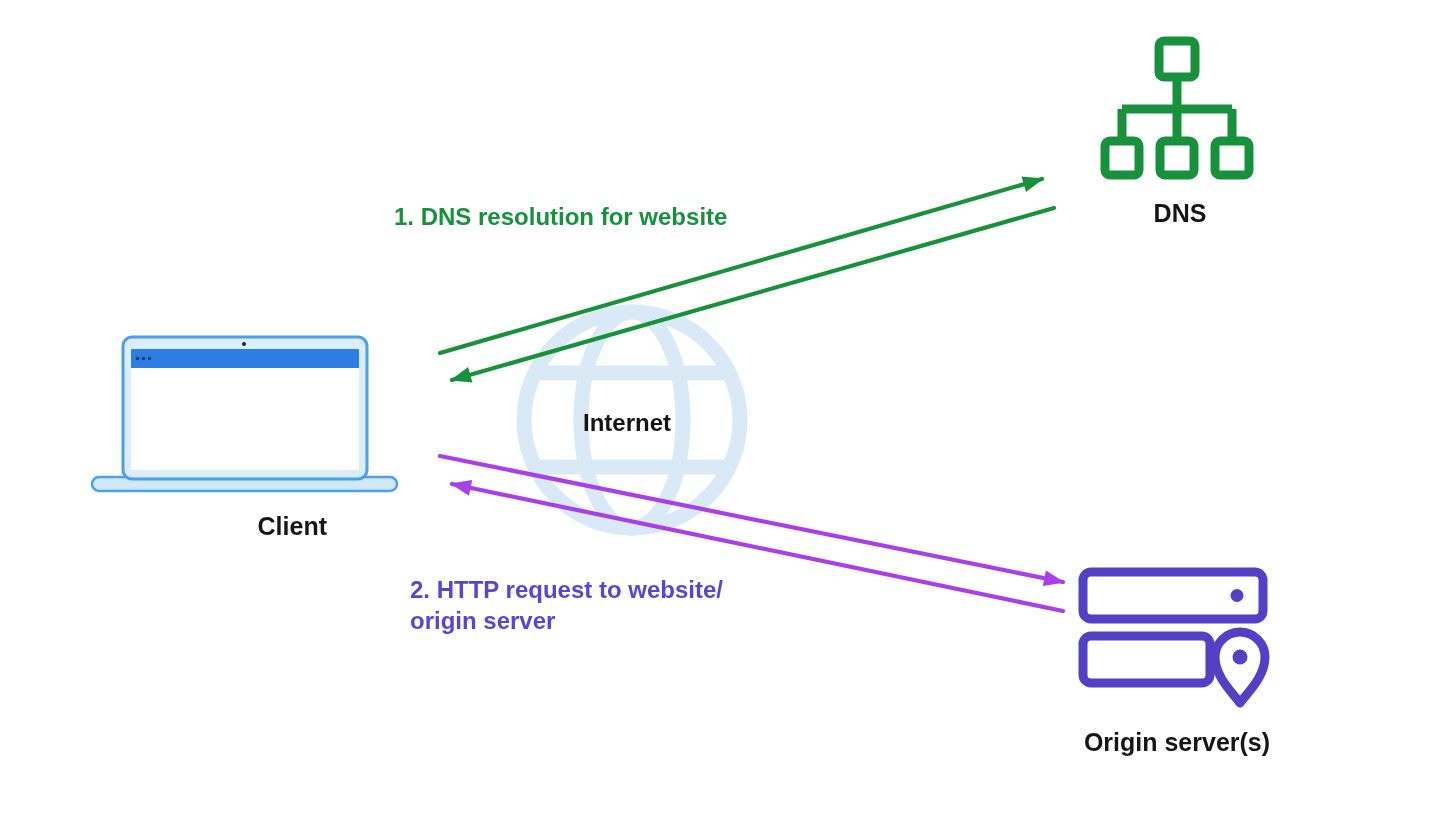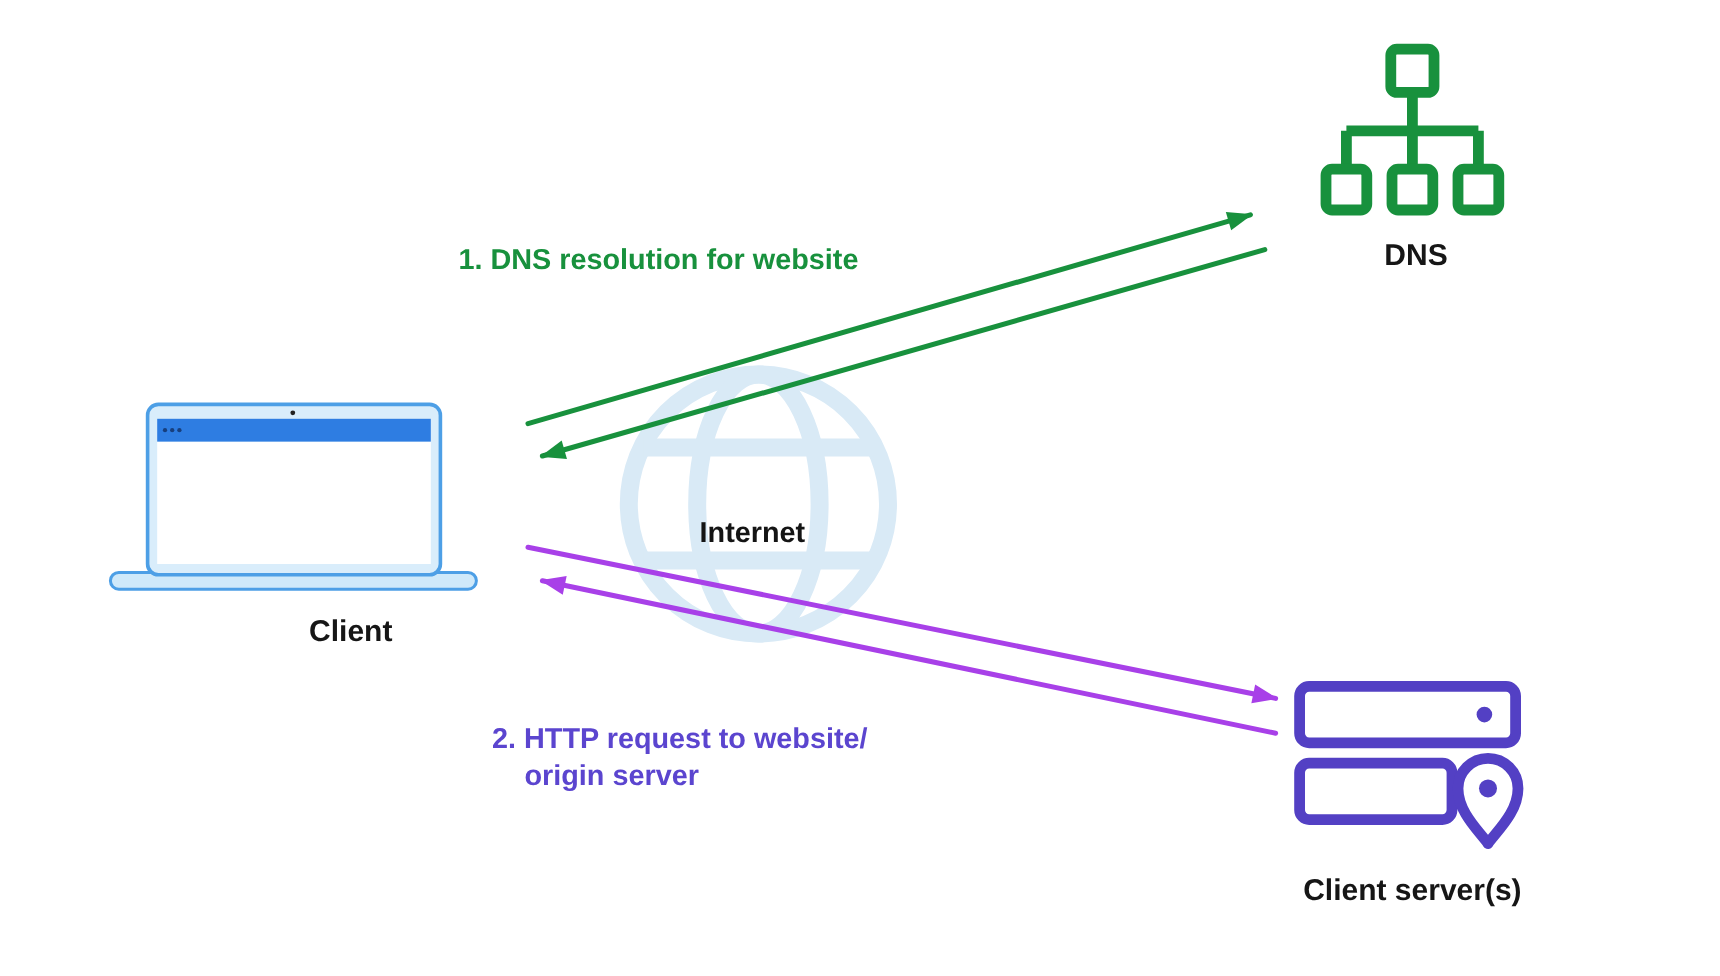--- a/index.html
+++ b/index.html
@@ -20,25 +20,25 @@
     left: 0;
     top: 0;
   }
   .label {
     position: absolute;
     font-weight: 700;
     color: #161616;
     white-space: nowrap;
   }
   .node-label { font-size: 25px; text-align: center; }
-  .internet-label { font-size: 24px; text-align: center; color: #141414; margin-top: 22px; }
+  .internet-label { font-size: 24px; text-align: center; color: #141414; }
   .flow-label { font-size: 24px; }
   .flow-green { color: #18913d; }
   .flow-purple { color: #5b45cf; line-height: 31px; }
-  .flow-purple .line2 { margin-left: 27px; }
+  .flow-purple .line2 { }
 </style>
 </head>
 <body>
 
 <div class="stage">
 
   <svg class="scene" width="1433" height="813" viewBox="0 0 1433 813">
     <defs>
       <marker id="mk-green" markerUnits="userSpaceOnUse" markerWidth="26" markerHeight="22" refX="21" refY="11" orient="auto">
         <path d="M2,3 L23,11 L2,19 Z" fill="#18913d"></path>
@@ -92,22 +92,22 @@
       <circle cx="1240" cy="657" r="7.5" fill="#5340c4"></circle>
     </g>
   </svg>
 
   <div class="label node-label" style="left:162px; top:512px; width:165px;text-align:right;">Client</div>
 
   <div class="label node-label" style="left:1120px; top:199px; width:120px;">DNS</div>
 
   <div class="label internet-label" style="left:527px; top:409px; width:200px;">Internet</div>
 
-  <div class="label node-label" style="left:1027px; top:728px; width:300px;">Client server(s)</div>
+  <div class="label node-label" style="left:1027px; top:728px; width:300px;">Origin server(s)</div>
 
-  <div class="label flow-label flow-green" style="left:382px; top:203px;">1. DNS resolution for website</div>
+  <div class="label flow-label flow-green" style="left:394px; top:203px;">1. DNS resolution for website</div>
 
-  <div class="label flow-label flow-purple" style="left:410px; top:600px;">
+  <div class="label flow-label flow-purple" style="left:410px; top:574px;">
     <div class="line1">2. HTTP request to website/</div>
     <div class="line2">origin server</div>
   </div>
 
 </div>
 
 </body></html>

